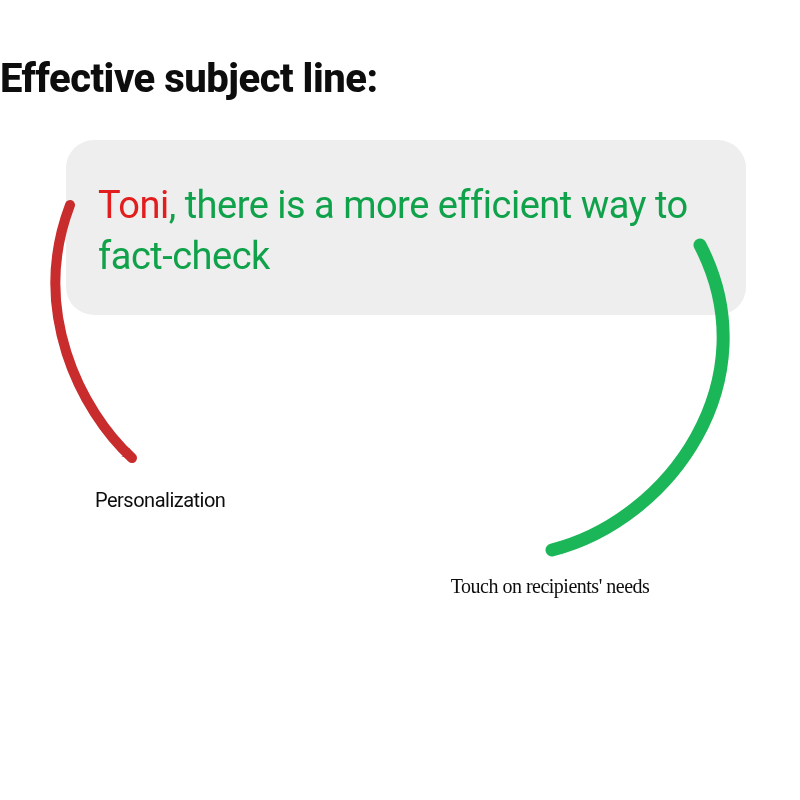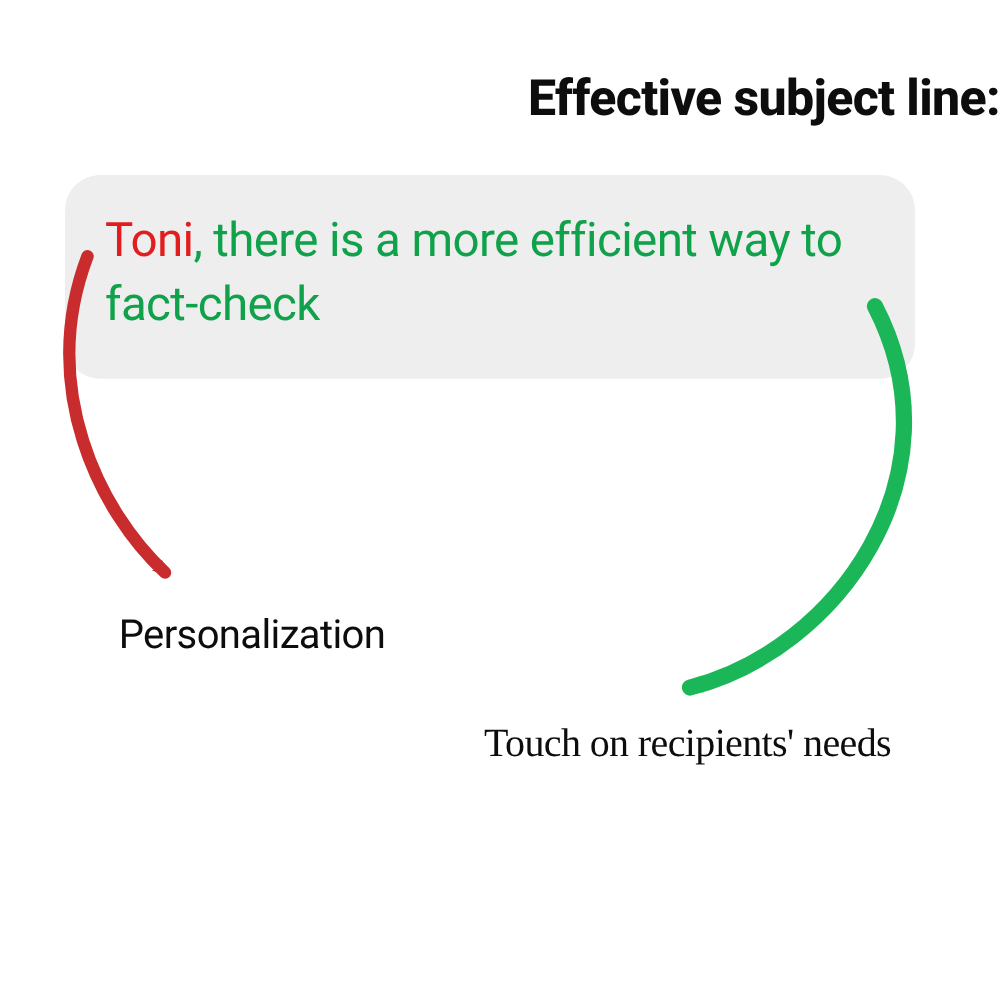--- a/index.html
+++ b/index.html
@@ -8,45 +8,45 @@
       height: 800px;
       background: #ffffff;
       font-family: -apple-system, BlinkMacSystemFont, "Segoe UI", Roboto, Helvetica, Arial, sans-serif;
       position: relative;
       overflow: hidden;
     }
     .title {
       position: absolute;
       left: 0; right: 0;
       top: 55px;
-      text-align: right;
+      text-align: left;
       font-size: 40px;
       font-weight: 800;
       color: #0d0d0d;
       letter-spacing: -0.5px;
     }
     .subject-box {
       position: absolute;
-      left: 52px;
+      left: 66px;
       top: 140px;
       width: 680px;
       background: #eeeeee;
       border-radius: 28px;
-      padding: 28px 32px 32px 32px;
+      padding: 40px 32px 32px 32px;
       font-size: 38px;
       line-height: 1.35;
       letter-spacing: -0.5px;
       color: #0d0d0d;
     }
     .name { color: #e11d1d; }
     .comma { color: #10a24a; }
     .rest { color: #10a24a; }
     .label {
       position: absolute;
-      font-size: 32px;
+      font-size: 20px;
       color: #0d0d0d;
       letter-spacing: -0.5px;
       text-align: center;
     }
     .label-personalization {
       left: 95px;
       top: 488px;
       width: 280px;
       text-align: left;
     }

